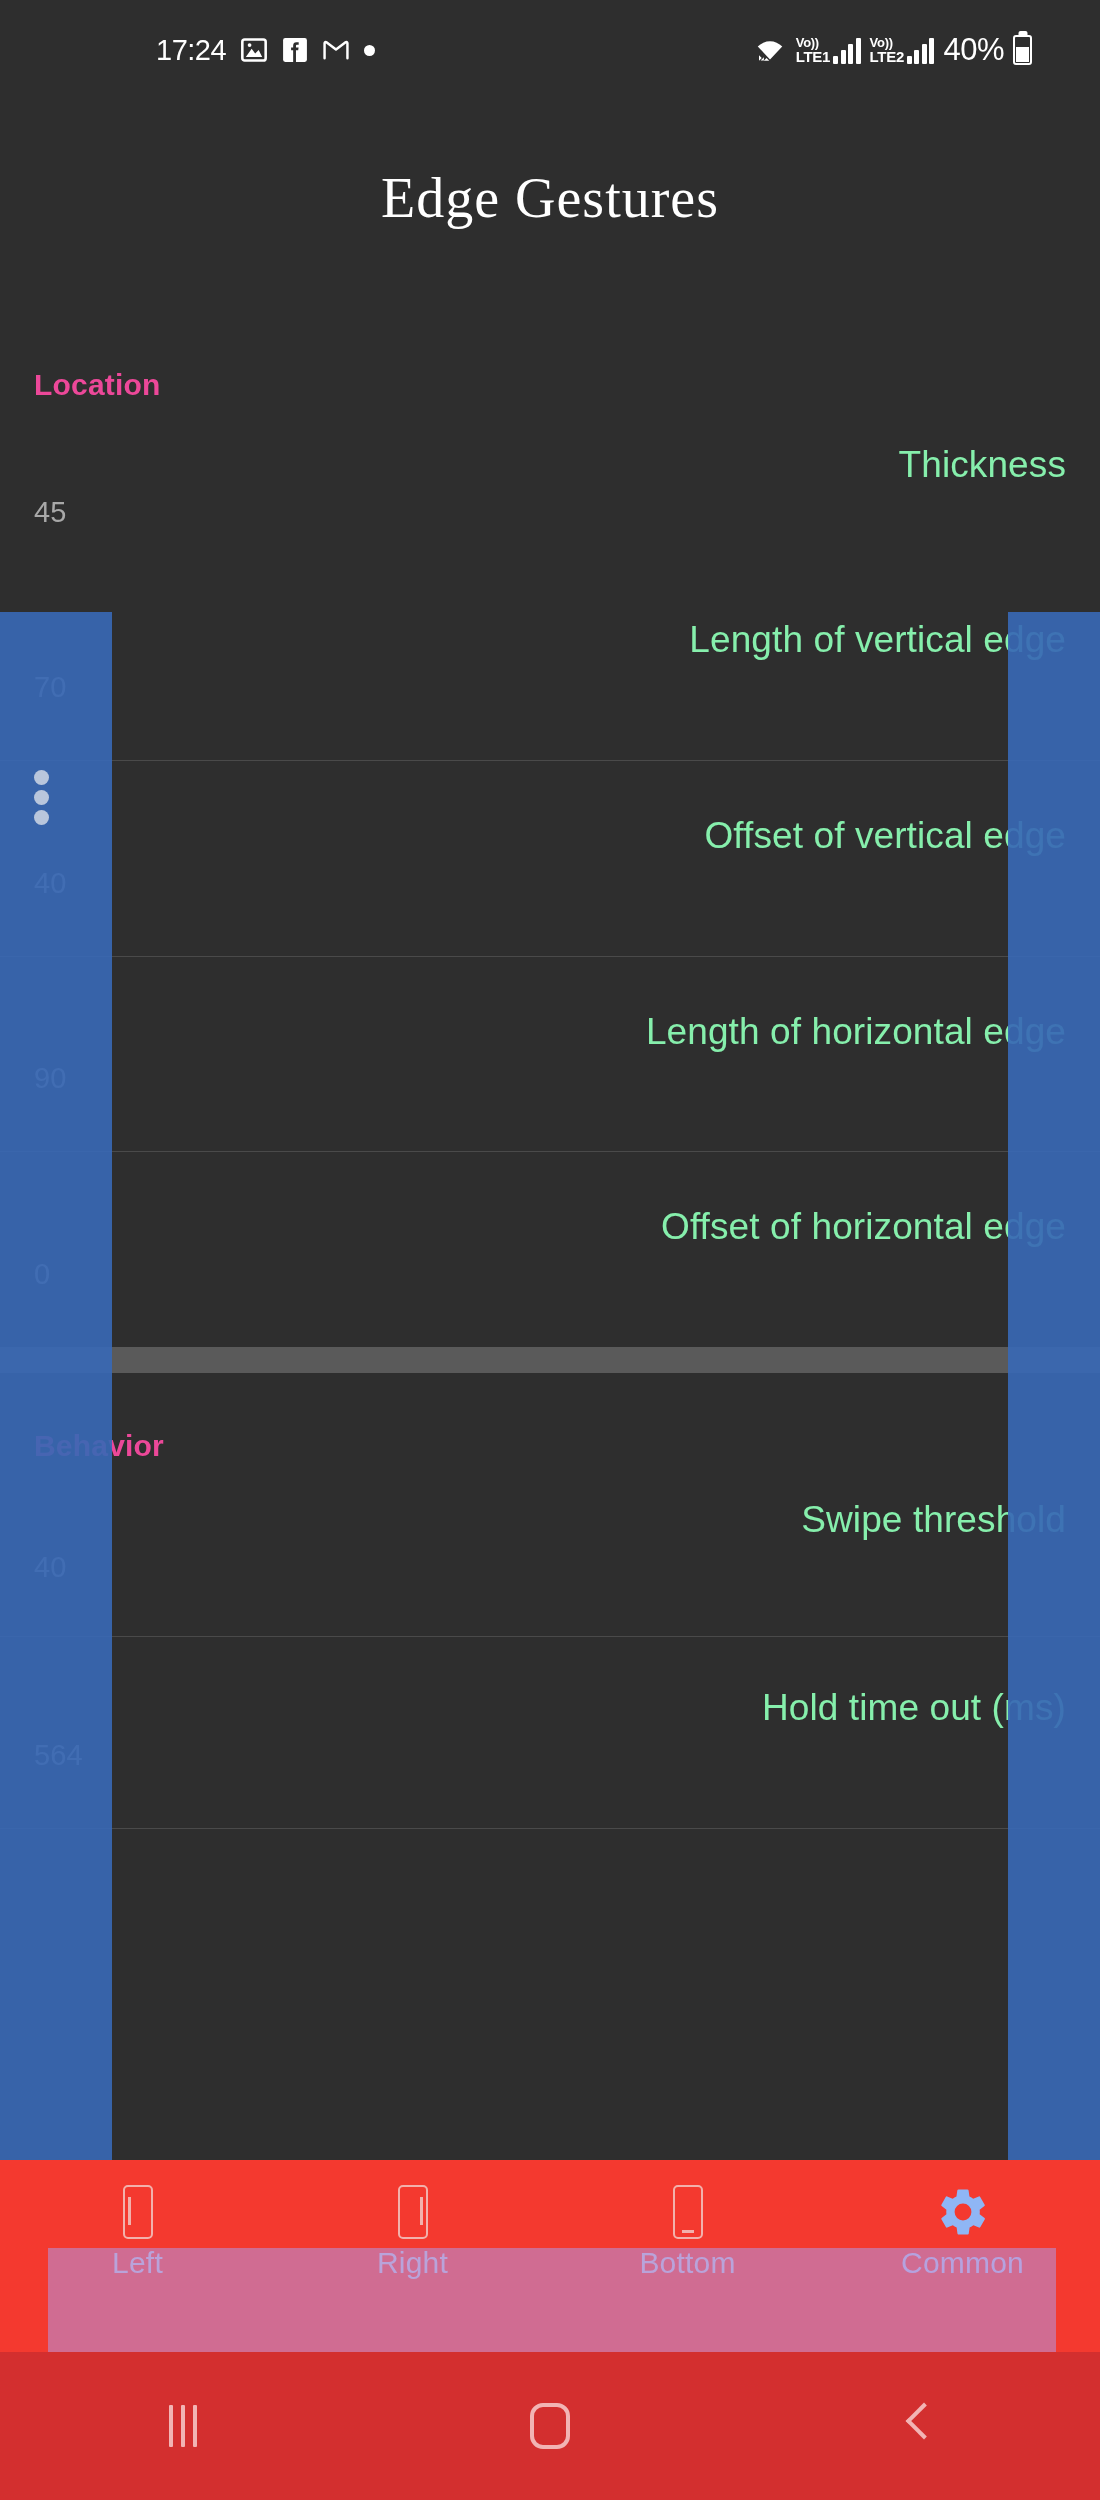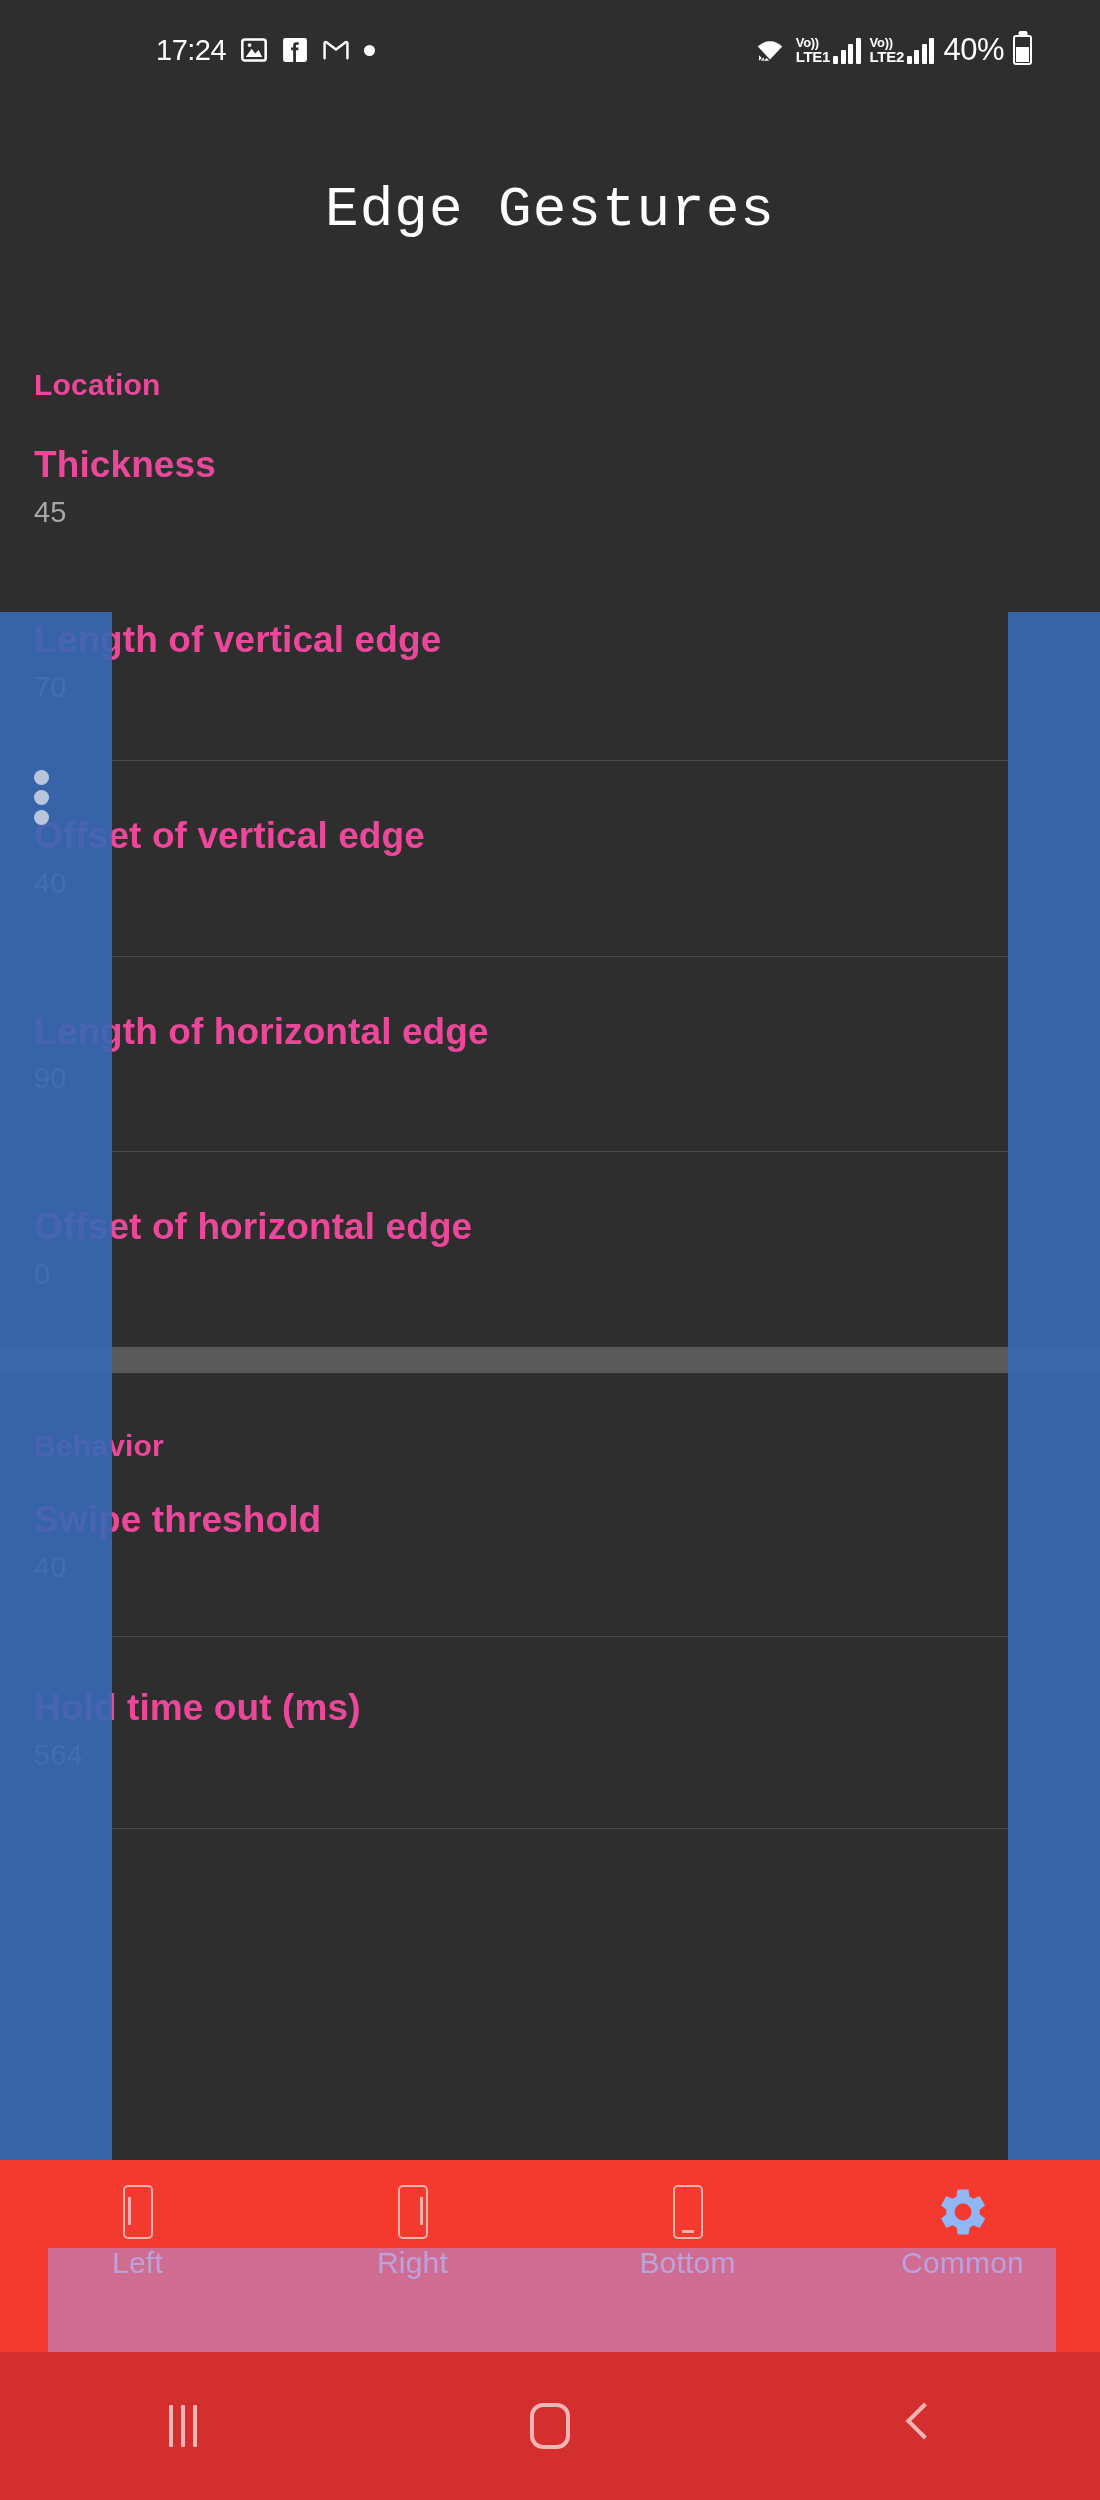--- a/index.html
+++ b/index.html
@@ -62,27 +62,27 @@
     content:""; position:absolute; top:-6px; left:50%; transform:translateX(-50%);
     width:9px; height:4px; background:#fff; border-radius:2px 2px 0 0;
   }
   .battery:after{
     content:""; position:absolute; left:1px; right:1px; bottom:1px;
     height:58%; background:#fff;
   }
 
   
   .app-title {
-    position:absolute; top:178px; left:0; right:0;
+    position:absolute; top:166px; left:0; right:0;
     text-align:center;
     color:#ffffff;
     font-size:56px;
     font-weight:400;
     letter-spacing:1px;
-    font-family:Liberation Mono, monospace;
+    font-family:Liberation Serif, serif;
     z-index:4;
   }
 
   
   .content { position:absolute; top:330px; left:0; right:0; bottom:0; }
 
   .section-header {
     color:#ec4899;
     font-size:30px;
     font-weight:700;
@@ -90,25 +90,26 @@
     letter-spacing:0.2px;
   }
 
   .pref-row {
     padding:36px 34px 30px 34px;
     border-bottom:1px solid #4a4a4a;
     position:relative;
   }
   .pref-row.no-border { border-bottom:none; }
   .pref-title {
-    color:#ec4899;
+    color:#86efac;
     font-size:37px;
-    font-weight:700;
+    font-weight:400;
     line-height:1.05;
     letter-spacing:0.1px;
+    text-align:right;
   }
   .pref-value {
     color:#a8a8a8;
     font-size:29px;
     margin-top:11px;
     letter-spacing:0.1px;
   }
 
   .section-gap {
     height:26px;

